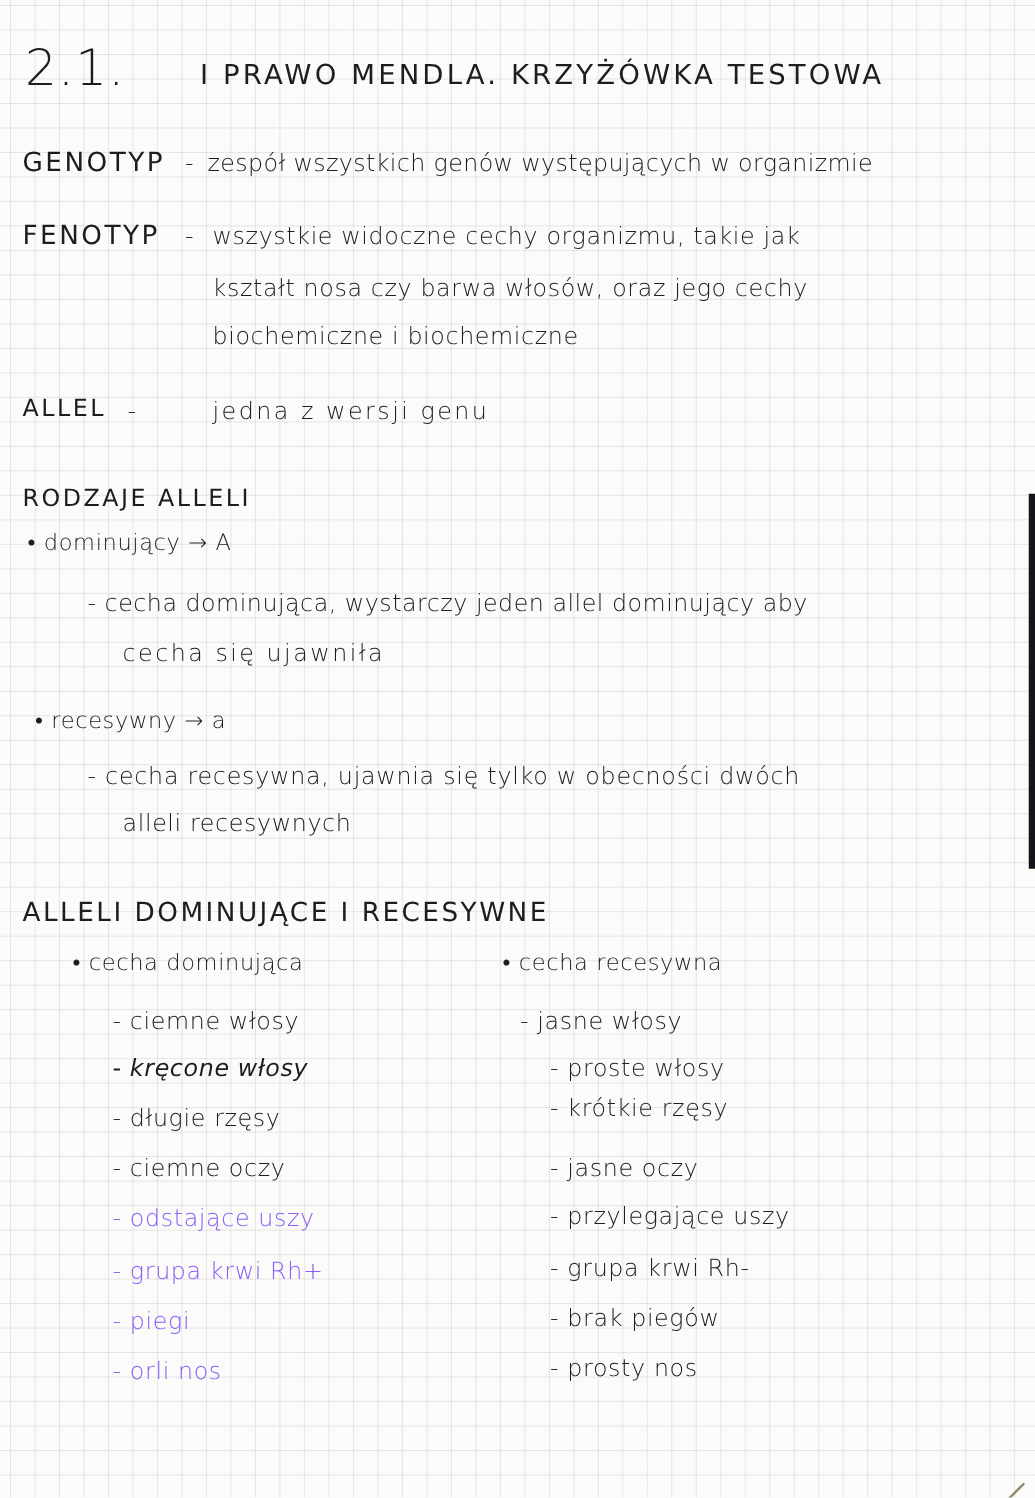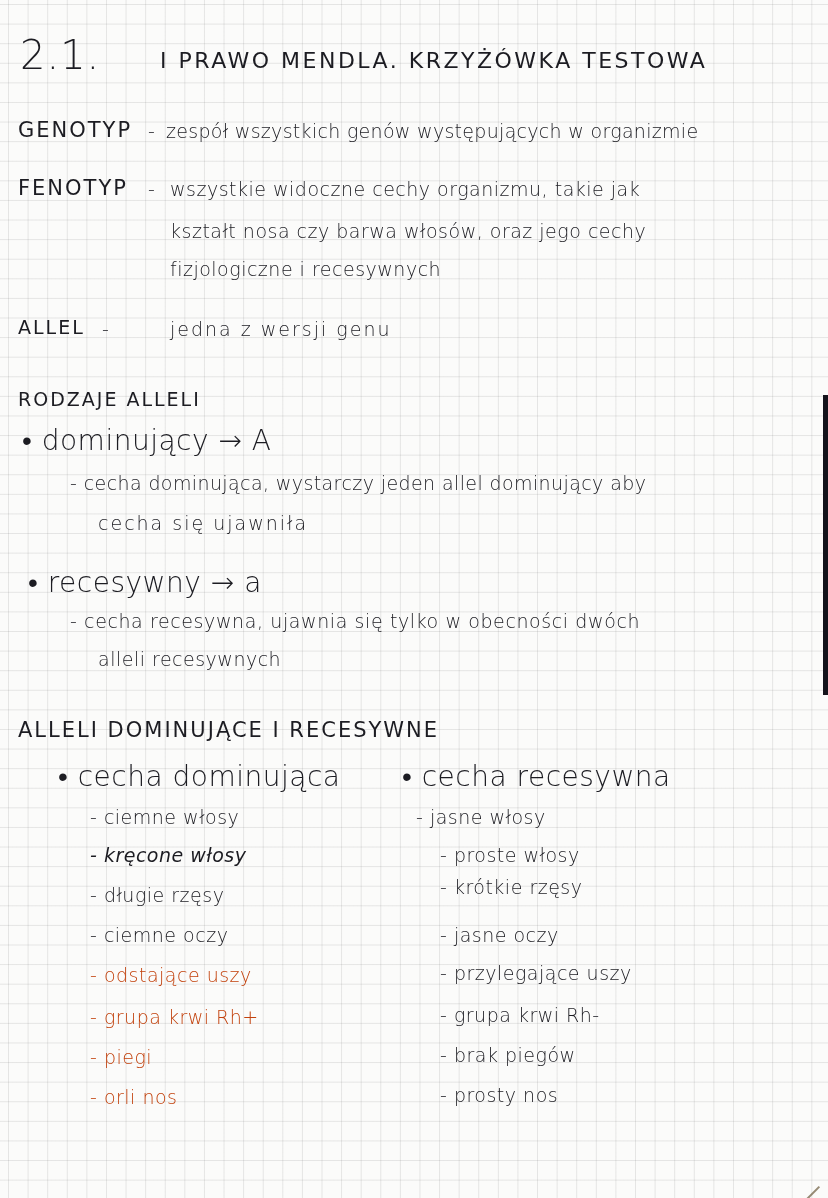--- a/index.html
+++ b/index.html
@@ -18,49 +18,49 @@
     position: absolute; right: 0; top: 395px; width: 5px; height: 300px;
     background: #14141c;
   }
   .corner-mark {
     position: absolute; right: 6px; bottom: 4px; width: 18px; height: 2px;
     background: #6b5a3a; transform: rotate(-45deg); opacity: .7;
   }
   .t { position: absolute; white-space: nowrap; letter-spacing: 0.5px; }
   .hand { font-family: "DejaVu Sans", sans-serif; font-weight: 300; }
   .caps { font-family: "DejaVu Sans", sans-serif; letter-spacing: 2px; }
-  .navy { color: #c2410c; }
+  .navy { color: #8b5cf6; }
 
   .title-num { font-size: 40px; left: 20px; top: 32px; letter-spacing: 1px; }
   .title-text { font-size: 22px; left: 118px; top: 48px; letter-spacing: 2.5px; margin-left: 42px; }
 
   .def-term { font-size: 21px; }
   .def-body { font-size: 19px; }
 
   .list-item { font-size: 19px; }
-  .bullet-head { font-size: 28px; }
+  .bullet-head { font-size: 18px; }
 </style>
 </head>
 <body>
 
 <div class="edge-shadow"></div>
 <div class="corner-mark"></div>
 
 <div class="t hand title-num">2.1.</div>
 <div class="t caps title-text">I PRAWO MENDLA. KRZYŻÓWKA TESTOWA</div>
 
 <div class="t caps def-term" style="left:18px; top:118px;">GENOTYP</div>
 <div class="t hand def-body" style="left:148px; top:120px;">-</div>
 <div class="t hand def-body" style="left:166px; top:120px; letter-spacing:0.3px;">zespół wszystkich genów występujących w organizmie</div>
 
 <div class="t caps def-term" style="left:18px; top:176px;">FENOTYP</div>
 <div class="t hand def-body" style="left:148px; top:178px;">-</div>
 <div class="t hand def-body" style="left:170px; top:178px;">wszystkie widoczne cechy organizmu, takie jak</div>
 <div class="t hand def-body" style="left:170px; top:220px;">kształt nosa czy barwa włosów, oraz jego cechy</div>
-<div class="t hand def-body" style="left:170px; top:258px;">fizjologiczne i recesywnych</div>
+<div class="t hand def-body" style="left:170px; top:258px;">biochemiczne i biochemiczne</div>
 
 <div class="t caps def-term" style="left:18px; top:316px; font-size:19px;">ALLEL</div>
 <div class="t hand def-body" style="left:102px; top:318px;">-</div>
 <div class="t hand def-body" style="left:122px; top:318px; letter-spacing:2px;margin-left:48px;">jedna z wersji genu</div>
 
 <div class="t caps def-term" style="left:18px; top:388px; font-size:19px;">RODZAJE ALLELI</div>
 
 <div class="t hand bullet-head" style="left:22px; top:424px;">
   <span>•</span>
   <span>dominujący</span>

